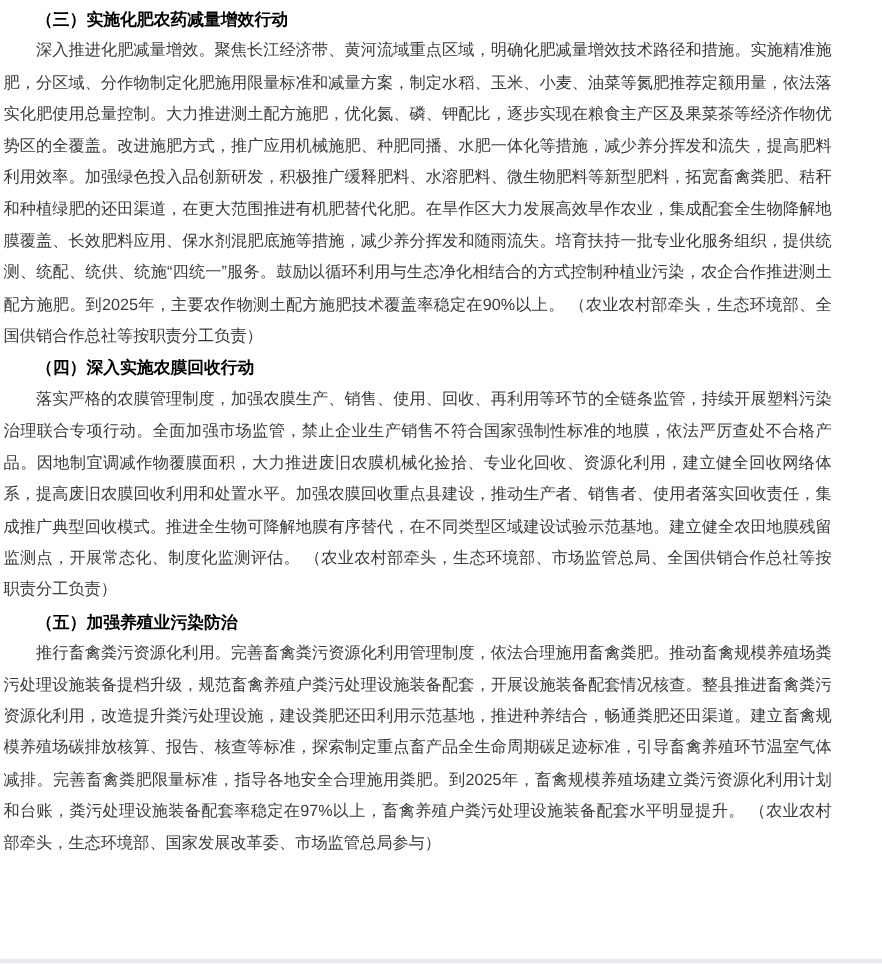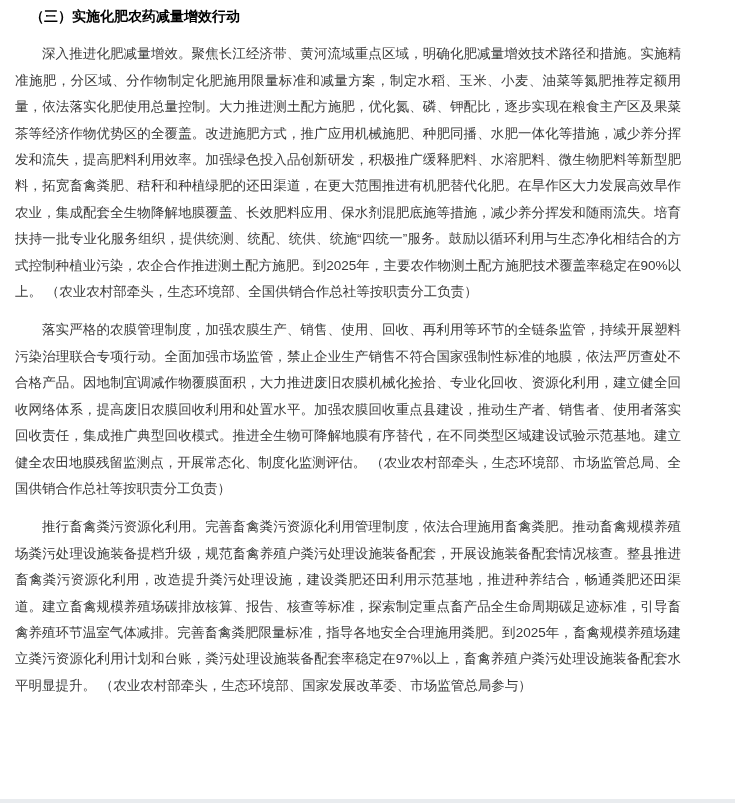--- a/index.html
+++ b/index.html
@@ -27,39 +27,41 @@
   .sec-heading {
     margin: 0;
     padding-left: 27px;
     font-size: 14px;
     font-weight: bold;
     color: #000000;
     line-height: 26.4px;
     text-align: left;
   }
   .para {
-    margin: 12px;
+    margin: 0;
     text-indent: 27px;
     word-break: break-all;
   }
   .bottom-bar {
     position: absolute;
     left: 0;
     bottom: 0;
     width: 735px;
     height: 4px;
   }
 </style>
 </head>
 <body style="background: rgb(255, 255, 255);">
 
 <div class="doc" style="color: rgb(58, 58, 58);">
 
   <div class="sec-heading" style="color: rgb(0, 0, 0);">（三）实施化肥农药减量增效行动</div>
   <p class="para">深入推进化肥减量增效。聚焦长江经济带、黄河流域重点区域，明确化肥减量增效技术路径和措施。实施精准施肥，分区域、分作物制定化肥施用限量标准和减量方案，制定水稻、玉米、小麦、油菜等氮肥推荐定额用量，依法落实化肥使用总量控制。大力推进测土配方施肥，优化氮、磷、钾配比，逐步实现在粮食主产区及果菜茶等经济作物优势区的全覆盖。改进施肥方式，推广应用机械施肥、种肥同播、水肥一体化等措施，减少养分挥发和流失，提高肥料利用效率。加强绿色投入品创新研发，积极推广缓释肥料、水溶肥料、微生物肥料等新型肥料，拓宽畜禽粪肥、秸秆和种植绿肥的还田渠道，在更大范围推进有机肥替代化肥。在旱作区大力发展高效旱作农业，集成配套全生物降解地膜覆盖、长效肥料应用、保水剂混肥底施等措施，减少养分挥发和随雨流失。培育扶持一批专业化服务组织，提供统测、统配、统供、统施“四统一”服务。鼓励以循环利用与生态净化相结合的方式控制种植业污染，农企合作推进测土配方施肥。到2025年，主要农作物测土配方施肥技术覆盖率稳定在90%以上。 （农业农村部牵头，生态环境部、全国供销合作总社等按职责分工负责）</p>
 
+  <div class="sec-heading" style="color: rgb(0, 0, 0);">（四）深入实施农膜回收行动</div>
   <p class="para">落实严格的农膜管理制度，加强农膜生产、销售、使用、回收、再利用等环节的全链条监管，持续开展塑料污染治理联合专项行动。全面加强市场监管，禁止企业生产销售不符合国家强制性标准的地膜，依法严厉查处不合格产品。因地制宜调减作物覆膜面积，大力推进废旧农膜机械化捡拾、专业化回收、资源化利用，建立健全回收网络体系，提高废旧农膜回收利用和处置水平。加强农膜回收重点县建设，推动生产者、销售者、使用者落实回收责任，集成推广典型回收模式。推进全生物可降解地膜有序替代，在不同类型区域建设试验示范基地。建立健全农田地膜残留监测点，开展常态化、制度化监测评估。 （农业农村部牵头，生态环境部、市场监管总局、全国供销合作总社等按职责分工负责）</p>
 
+  <div class="sec-heading" style="color: rgb(0, 0, 0);">（五）加强养殖业污染防治</div>
   <p class="para">推行畜禽粪污资源化利用。完善畜禽粪污资源化利用管理制度，依法合理施用畜禽粪肥。推动畜禽规模养殖场粪污处理设施装备提档升级，规范畜禽养殖户粪污处理设施装备配套，开展设施装备配套情况核查。整县推进畜禽粪污资源化利用，改造提升粪污处理设施，建设粪肥还田利用示范基地，推进种养结合，畅通粪肥还田渠道。建立畜禽规模养殖场碳排放核算、报告、核查等标准，探索制定重点畜产品全生命周期碳足迹标准，引导畜禽养殖环节温室气体减排。完善畜禽粪肥限量标准，指导各地安全合理施用粪肥。到2025年，畜禽规模养殖场建立粪污资源化利用计划和台账，粪污处理设施装备配套率稳定在97%以上，畜禽养殖户粪污处理设施装备配套水平明显提升。 （农业农村部牵头，生态环境部、国家发展改革委、市场监管总局参与）</p>
 
 </div>
 
 <div class="bottom-bar" style="background: rgb(233, 236, 239);"></div>
 
 </body></html>

